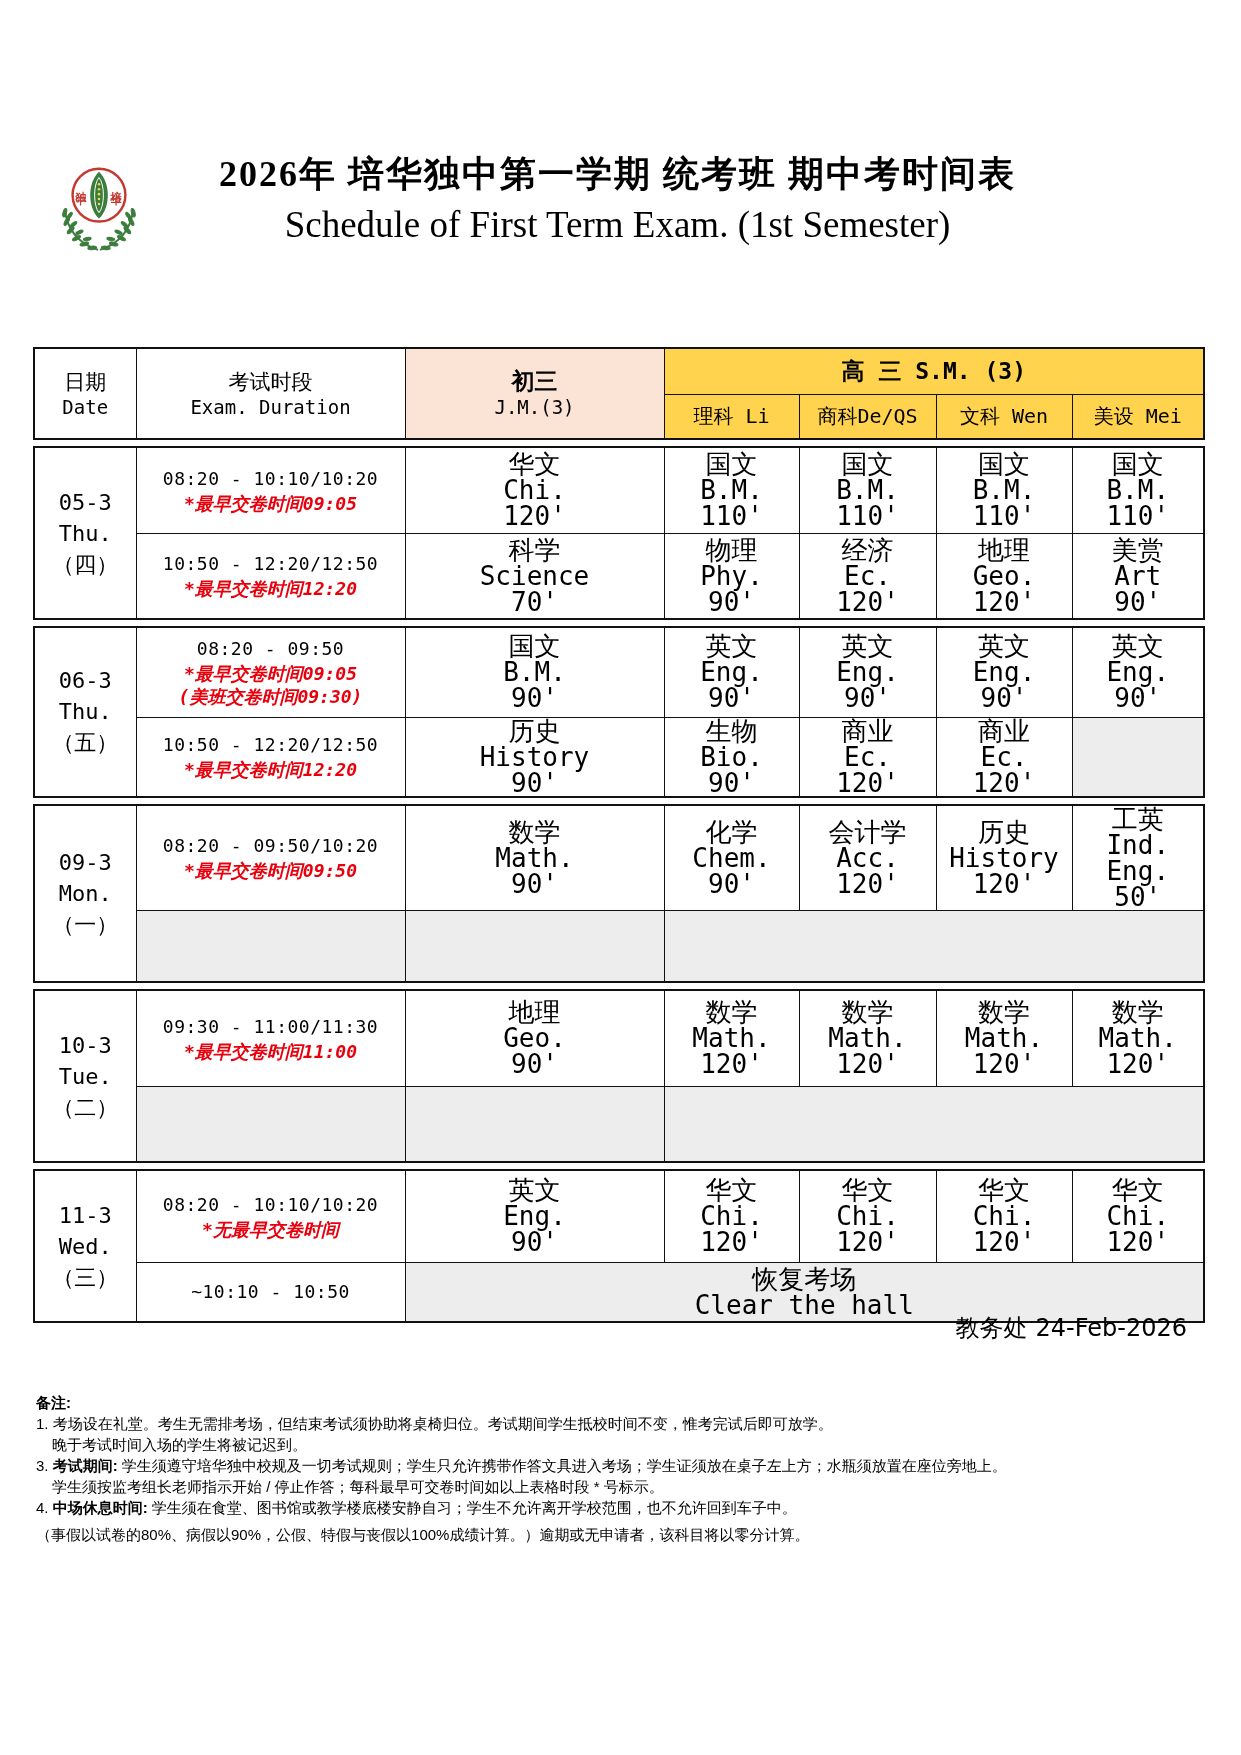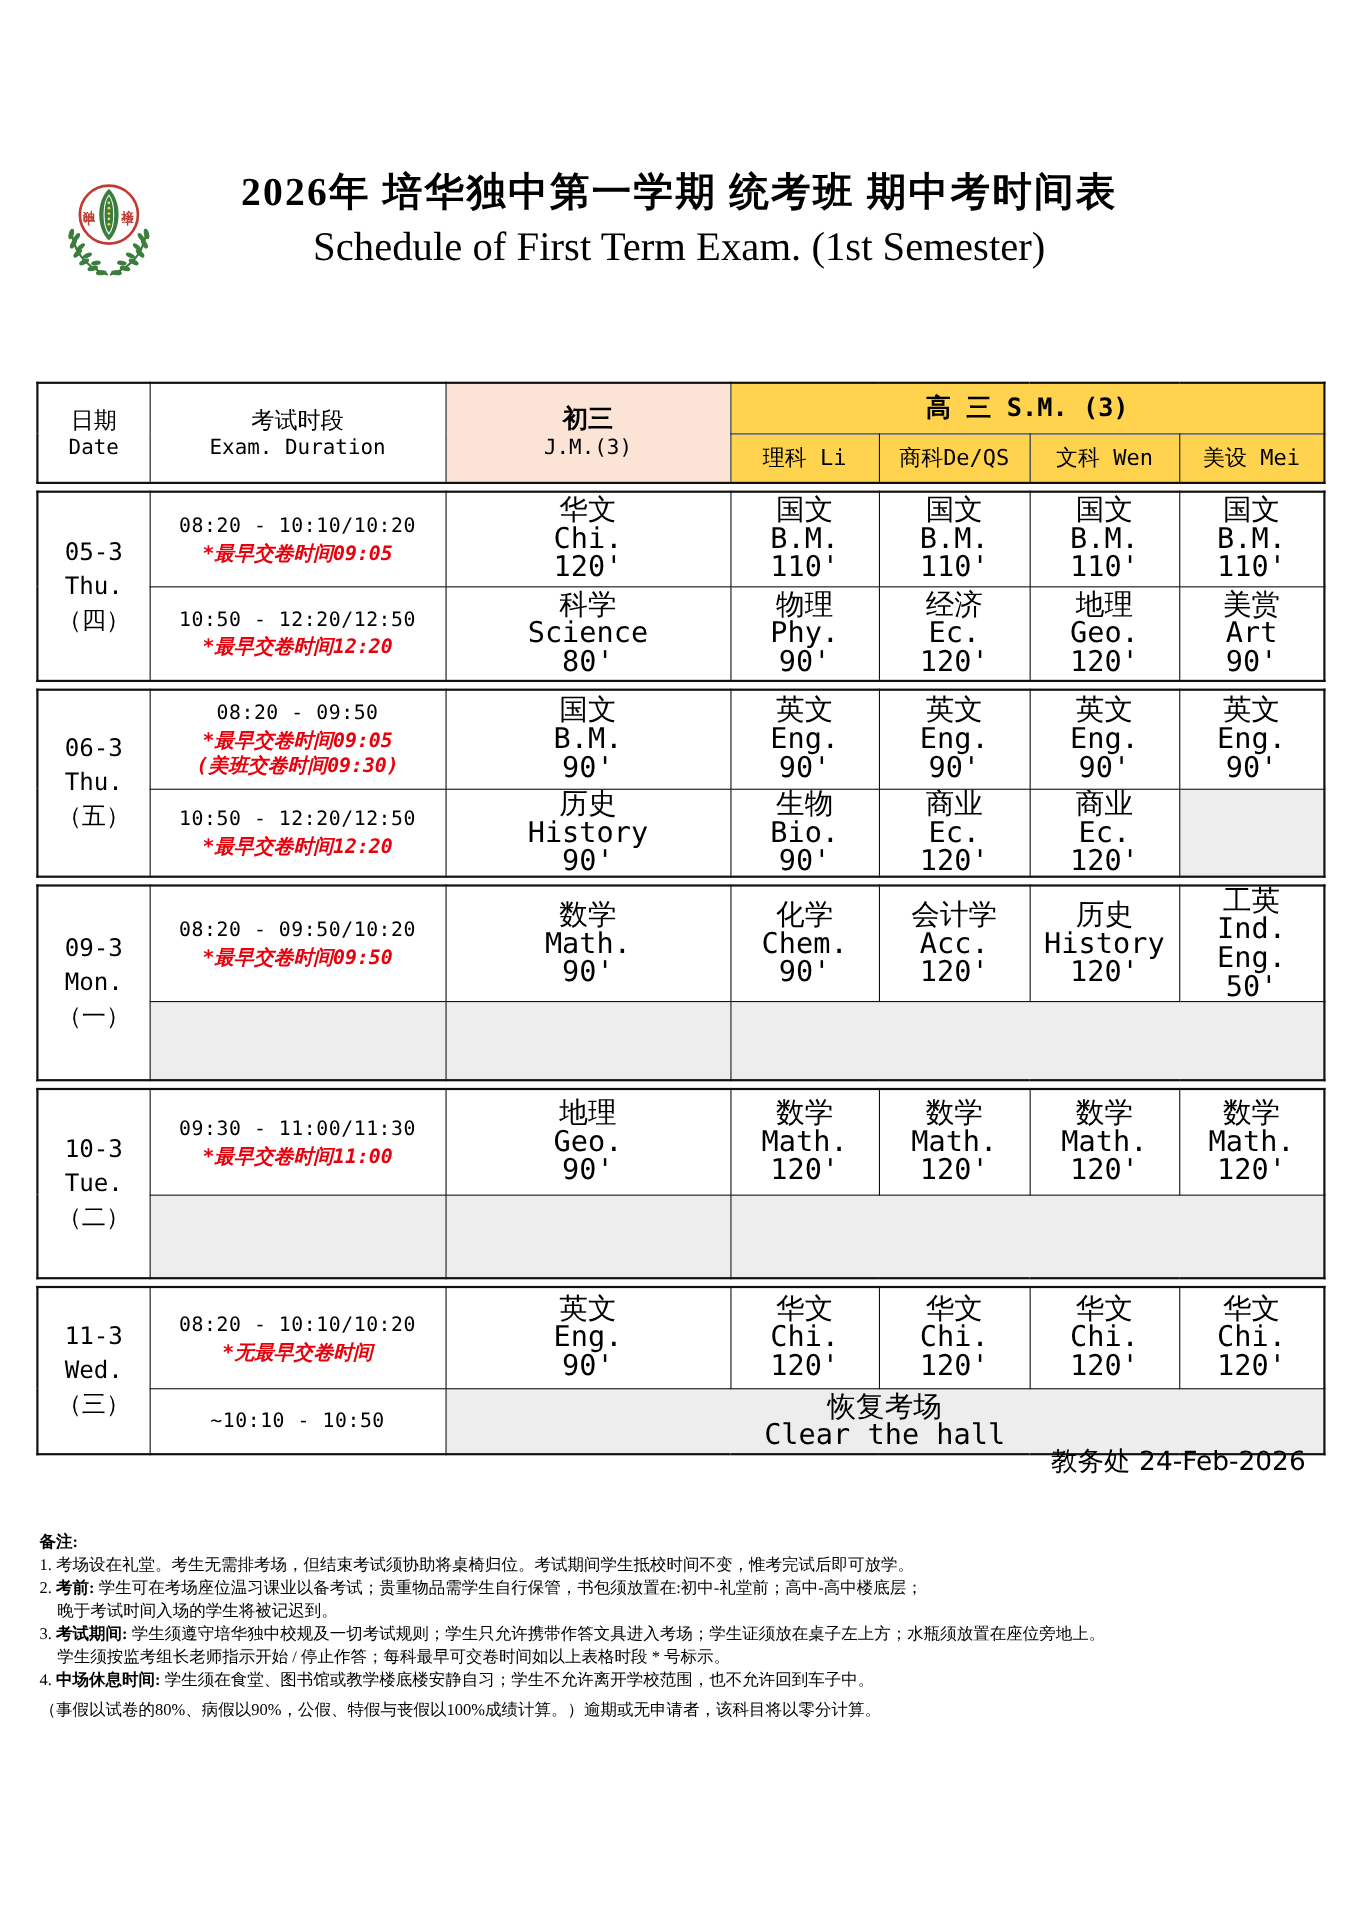--- a/index.html
+++ b/index.html
@@ -40,21 +40,21 @@
   .slot-note{font-size:18px;line-height:23px;color:var(--note-red,#e8000d);
              font-style:italic;font-weight:bold;white-space:pre-line;}
   .c-subj{font-size:26px;line-height:26px;white-space:pre-line;}
 
   
   .office-line{position:absolute;top:1312px;right:54px;font-size:24px;
                font-family:"DejaVu Sans","Liberation Sans",sans-serif;}
   .office-line .zh{margin-right:8px;}
 
   .notes{position:absolute;left:36px;top:1392px;width:1180px;
-         font-size:15px;line-height:21px;font-family:Liberation Serif, serif;}
+         font-size:15px;line-height:21px;font-family:Liberation Sans, sans-serif;}
   .note-line{white-space:nowrap;}
   .note-title{font-weight:bold;}
   .nb{font-weight:bold;}
   .indent{padding-left:16px;}
   .gap-top{margin-top:6px;}
 </style>
 </head>
 <body>
 
 <div class="page">
@@ -175,21 +175,21 @@
 B.M.
 110'</td>
       </tr>
       <tr style="height:86px">
         <td>
           <div class="slot-time">10:50 - 12:20/12:50</div>
           <div class="slot-note">*最早交卷时间12:20</div>
         </td>
         <td class="c-subj">科学
 Science
-80'</td>
+70'</td>
         <td class="c-subj">物理
 Phy.
 90'</td>
         <td class="c-subj">经济
 Ec.
 120'</td>
         <td class="c-subj">地理
 Geo.
 120'</td>
         <td class="c-subj">美赏
@@ -390,21 +390,20 @@
 
   </div>
 
   <div class="office-line">
     <span class="zh">教务处</span><span>24-Feb-2026</span>
   </div>
 
   <div class="notes">
     <div class="note-line note-title">备注:</div>
     <div class="note-line"><span>1. 考场设在礼堂。考生无需排考场，但结束考试须协助将桌椅归位。考试期间学生抵校时间不变，惟考完试后即可放学。</span><span class="nb"></span><span></span></div>
-    <div class="note-line"><span>2. </span><span class="nb">考前:</span><span> 学生可在考场座位温习课业以备考试；贵重物品需学生自行保管，书包须放置在:初中-礼堂前；高中-高中楼底层；</span></div>
     <div class="note-line indent"><span>晚于考试时间入场的学生将被记迟到。</span><span class="nb"></span><span></span></div>
     <div class="note-line"><span>3. </span><span class="nb">考试期间:</span><span> 学生须遵守培华独中校规及一切考试规则；学生只允许携带作答文具进入考场；学生证须放在桌子左上方；水瓶须放置在座位旁地上。</span></div>
     <div class="note-line indent"><span>学生须按监考组长老师指示开始 / 停止作答；每科最早可交卷时间如以上表格时段 * 号标示。</span><span class="nb"></span><span></span></div>
     <div class="note-line"><span>4. </span><span class="nb">中场休息时间:</span><span> 学生须在食堂、图书馆或教学楼底楼安静自习；学生不允许离开学校范围，也不允许回到车子中。</span></div>
     <div class="note-line gap-top"><span>（事假以试卷的80%、病假以90%，公假、特假与丧假以100%成绩计算。）逾期或无申请者，该科目将以零分计算。</span><span class="nb"></span><span></span></div>
   </div>
 
 </div>
 
 </body></html>

